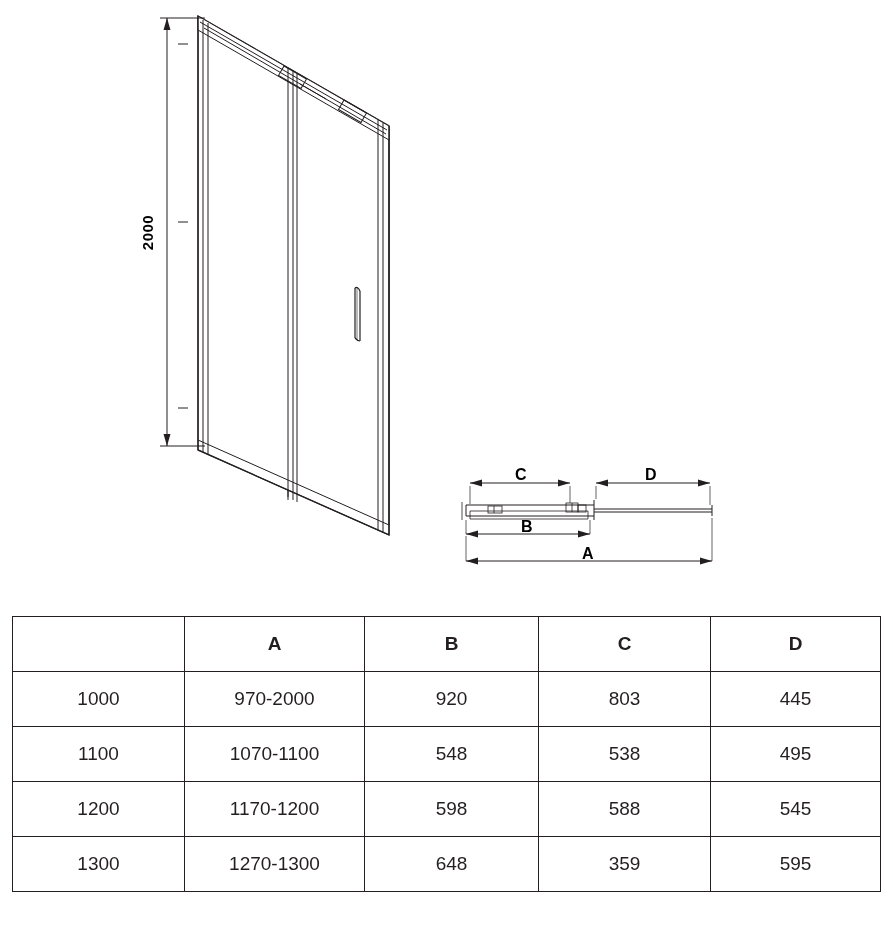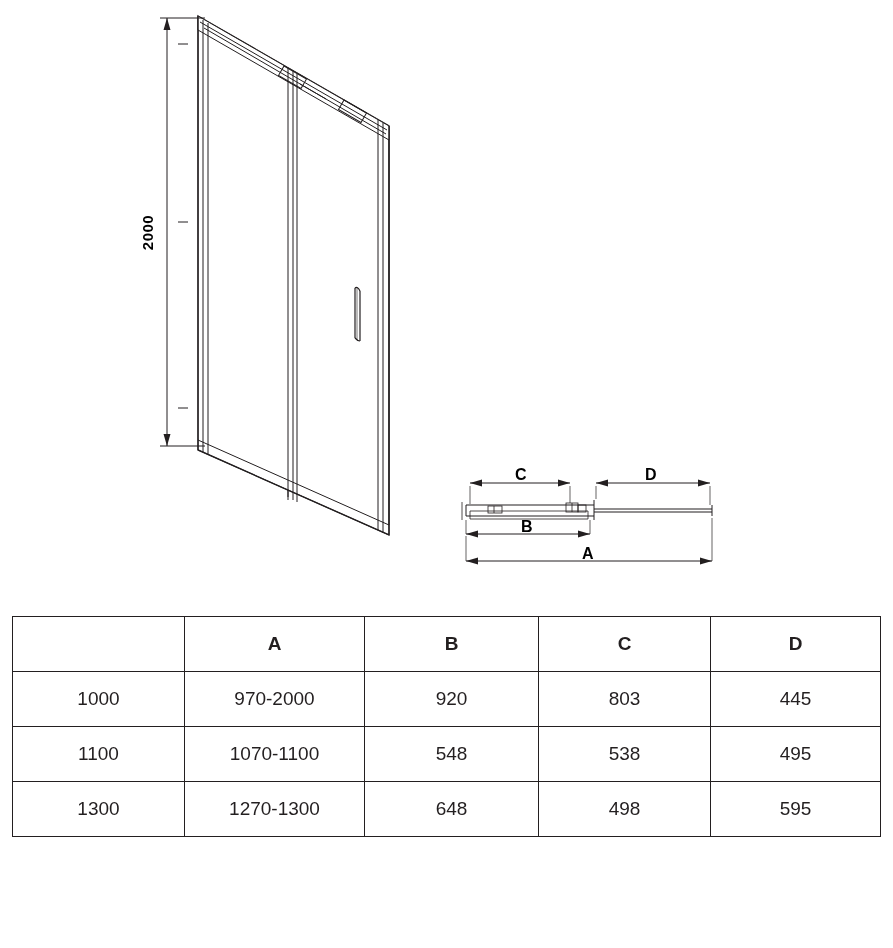--- a/index.html
+++ b/index.html
@@ -246,22 +246,29 @@
         <td>445</td>
       </tr>
       <tr>
         <td>1100</td>
         <td>1070-1100</td>
         <td>548</td>
         <td>538</td>
         <td>495</td>
       </tr>
       <tr>
+        <td>1200</td>
+        <td>1170-1200</td>
+        <td>598</td>
+        <td>588</td>
+        <td>545</td>
+      </tr>
+      <tr>
         <td>1300</td>
         <td>1270-1300</td>
         <td>648</td>
-        <td>498</td>
+        <td>359</td>
         <td>595</td>
       </tr>
     </tbody>
   </table>
 
 </div>
 
 </body></html>

